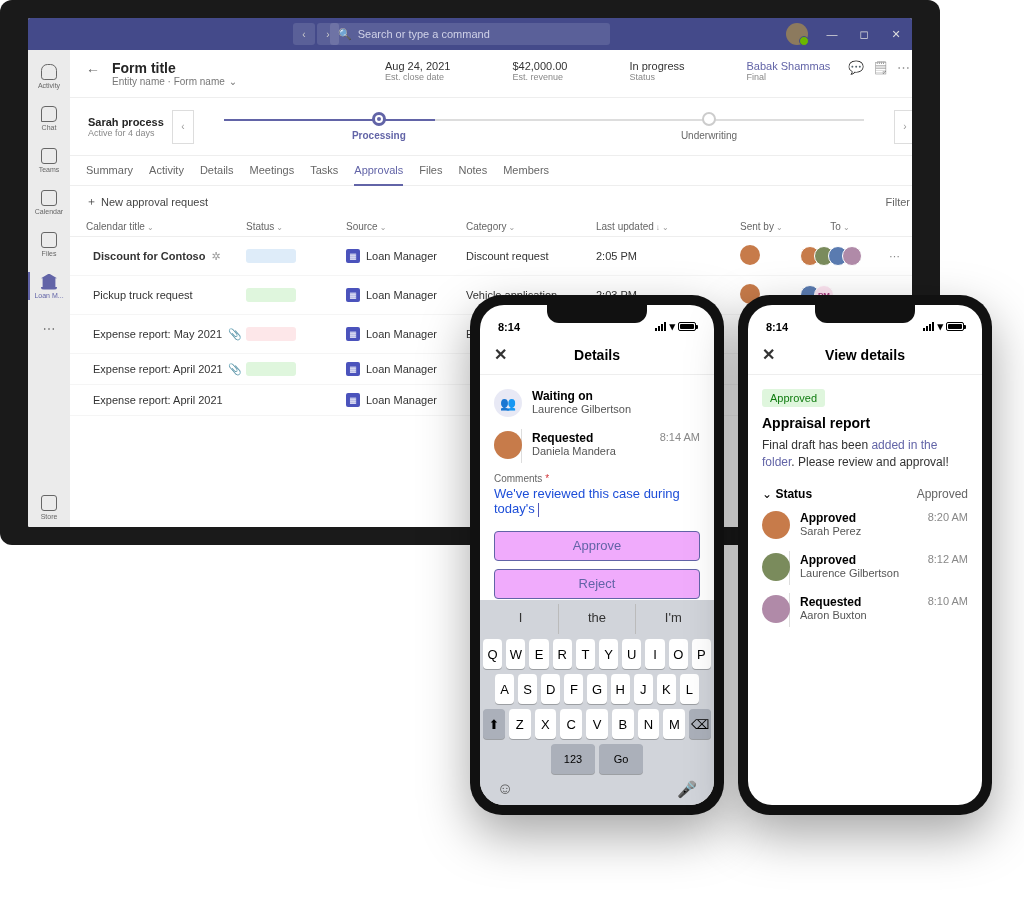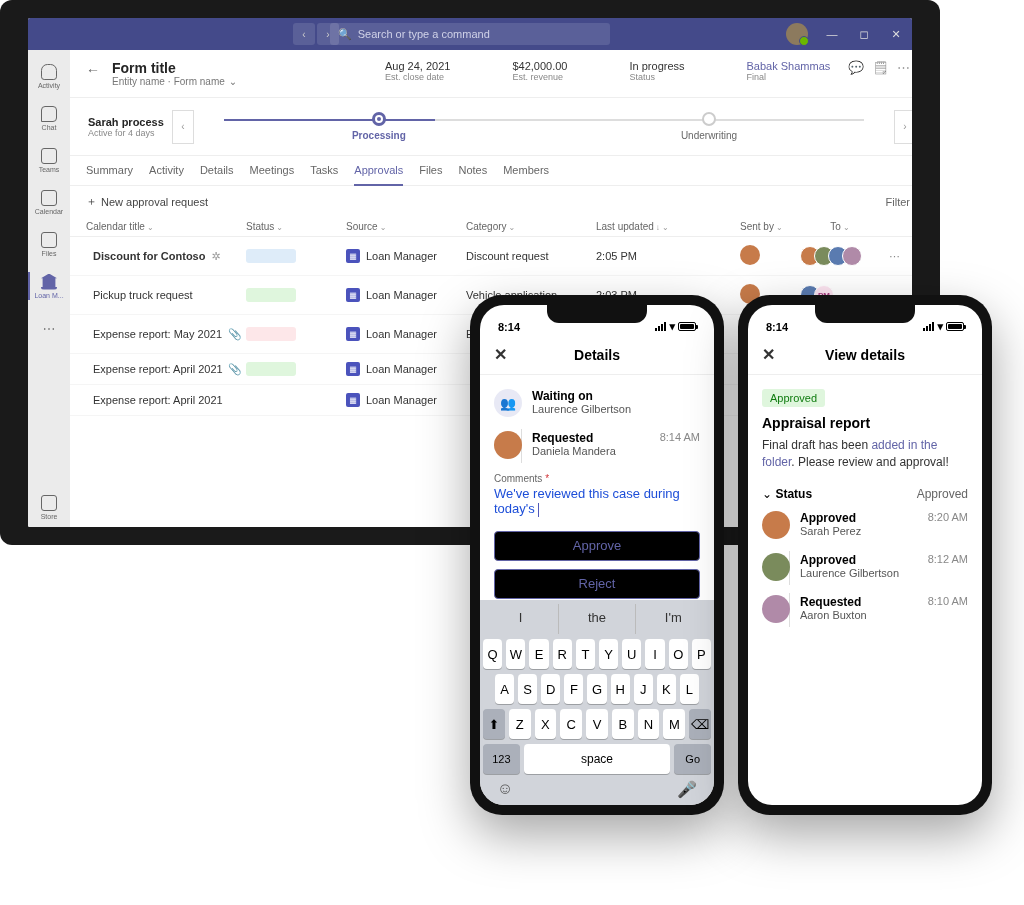--- a/index.html
+++ b/index.html
@@ -126,21 +126,21 @@
 .p-row .av { width: 28px; height: 28px; flex-shrink: 0; }
 .p-row-body { flex: 1; }
 .p-row-title { font-weight: 600; font-size: 12px; }
 .p-row-sub { color: #555; font-size: 11px; }
 .p-row-time { color: #888; font-size: 11px; }
 .vline { position: absolute; left: 27px; top: 40px; width: 1px; height: 34px; background: #ddd; }
 .p-comments-lbl { font-size: 10px; color: #666; margin-bottom: 2px; }
 .p-comments-lbl .req { color: #d13438; }
 .p-textarea { font-size: 13px; color: #1d4ed8; padding-bottom: 6px; }
 .cursor { display:inline-block; width:1px; height:14px; background:#5258b8; vertical-align:middle; }
-.p-btn { width: 100%; height: 30px; border: 1px solid #6264a7; color: #6264a7; border-radius: 4px; background: #000000; font-size: 13px; margin-top: 8px; display: flex; align-items: center; justify-content: center; }
+.p-btn { width: 100%; height: 30px; border: 1px solid #6264a7; color: #6264a7; border-radius: 4px; background: #f0abfc; font-size: 13px; margin-top: 8px; display: flex; align-items: center; justify-content: center; }
 
 
 .kb { background: #d1d4da; padding: 4px 3px 6px; }
 .kb-sug { display: flex; height: 30px; }
 .kb-sug span { flex: 1; text-align: center; font-size: 13px; color: #333; border-right: 1px solid #bbb; padding-top: 6px; }
 .kb-sug span:last-child { border: none; }
 .kb-row { display: flex; gap: 4px; margin-top: 5px; justify-content: center; }
 .key { background: #fff; border-radius: 4px; height: 30px; flex: 1; display: flex; align-items: center; justify-content: center; font-size: 13px; box-shadow: 0 1px 0 rgba(0,0,0,0.25); max-width: 22px; }
 .key.wide { max-width: 30px; background: #abb0ba; }
 .key.space { max-width: none; flex: 4; font-size: 12px; }
@@ -487,21 +487,20 @@
           <div class="key">X</div>
           <div class="key">C</div>
           <div class="key">V</div>
           <div class="key">B</div>
           <div class="key">N</div>
           <div class="key">M</div>
           <div class="key wide">⌫</div>
         </div>
       <div class="kb-row">
           <div class="key num">123</div>
-          <div class="key space">space</div>
           <div class="key go">Go</div>
         </div>
       <div class="kb-bottom">
           <span>☺</span>
           <span>🎤</span>
         </div>
     </div>
   </div>
 </div>
 

